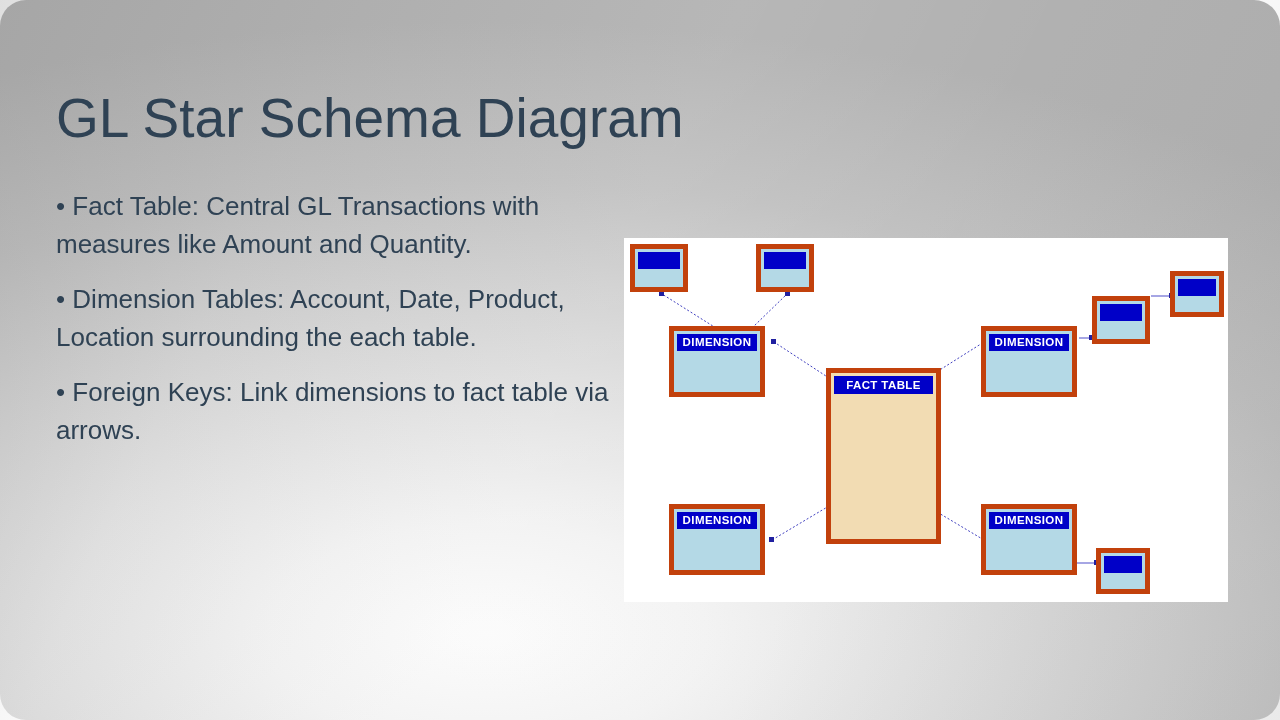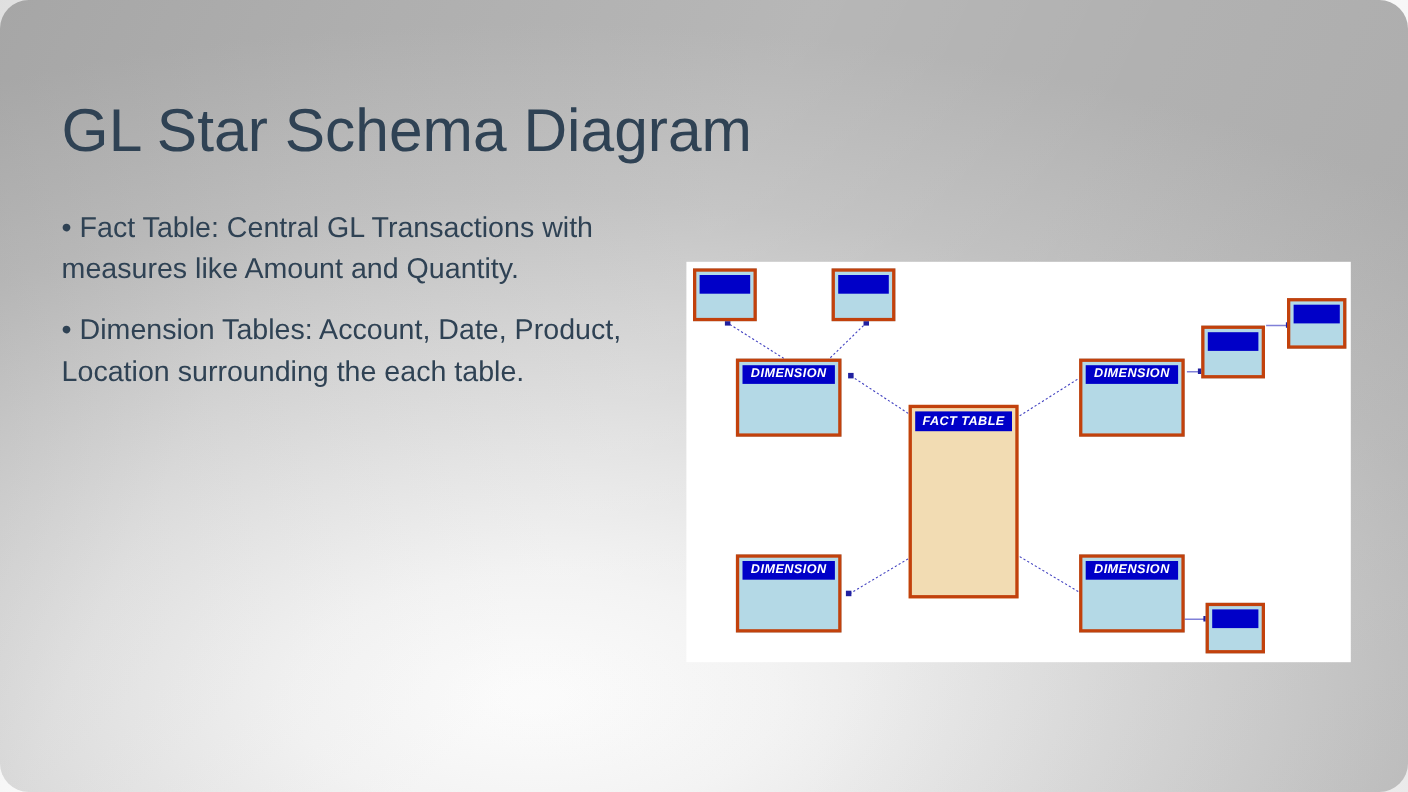--- a/index.html
+++ b/index.html
@@ -95,24 +95,23 @@
     left: 0;
     top: 0;
     width: 604px;
     height: 364px;
   }
 
   
   .ent {
     position: absolute;
     box-sizing: border-box;
-    border: 3px solid #c2410c;
+    border: 5px solid #c2410c;
     background: #b4d9e6;
     overflow: hidden;
-    font-style: italic;
   }
   .ent .hdr {
     position: absolute;
     left: 3px;
     right: 3px;
     top: 3px;
     height: 17px;
     background: #0000c8;
     color: #ffffff;
     font-size: 11.5px;
@@ -138,20 +137,21 @@
 </head>
 <body>
 
 <div class="slide">
 
   <h1 class="title">GL Star Schema Diagram</h1>
 
   <div class="body-col">
     <p class="bullet">• Fact Table: Central GL Transactions with measures like Amount and Quantity.</p>
     <p class="bullet">• Dimension Tables: Account, Date, Product, Location surrounding the each table.</p>
+    <p class="bullet">• Foreign Keys: Link dimensions to fact table via arrows.</p>
   </div>
 
 
   <div class="diagram">
 
     <svg viewBox="0 0 604 364">
       <g stroke="#4040c0" stroke-width="1" stroke-dasharray="2,2" fill="none">
 
         <line x1="92" y1="90" x2="38" y2="56"></line>
 
@@ -192,21 +192,21 @@
     </div>
 
     <div class="ent mini" style="left:132px; top:6px; width:58px; height:48px;">
       <div class="hdr"></div>
     </div>
 
     <div class="ent" style="left:45px; top:88px; width:96px; height:71px;">
       <div class="hdr">DIMENSION</div>
     </div>
 
-    <div class="ent fact" style="left:202px; top:130px; width:100px; height:176px;padding-left:8px;">
+    <div class="ent fact" style="left:202px; top:130px; width:115px; height:176px;padding-left:8px;">
       <div class="hdr">FACT TABLE</div>
     </div>
 
     <div class="ent" style="left:357px; top:88px; width:96px; height:71px;">
       <div class="hdr">DIMENSION</div>
     </div>
 
     <div class="ent mini" style="left:468px; top:58px; width:58px; height:48px;">
       <div class="hdr"></div>
     </div>

